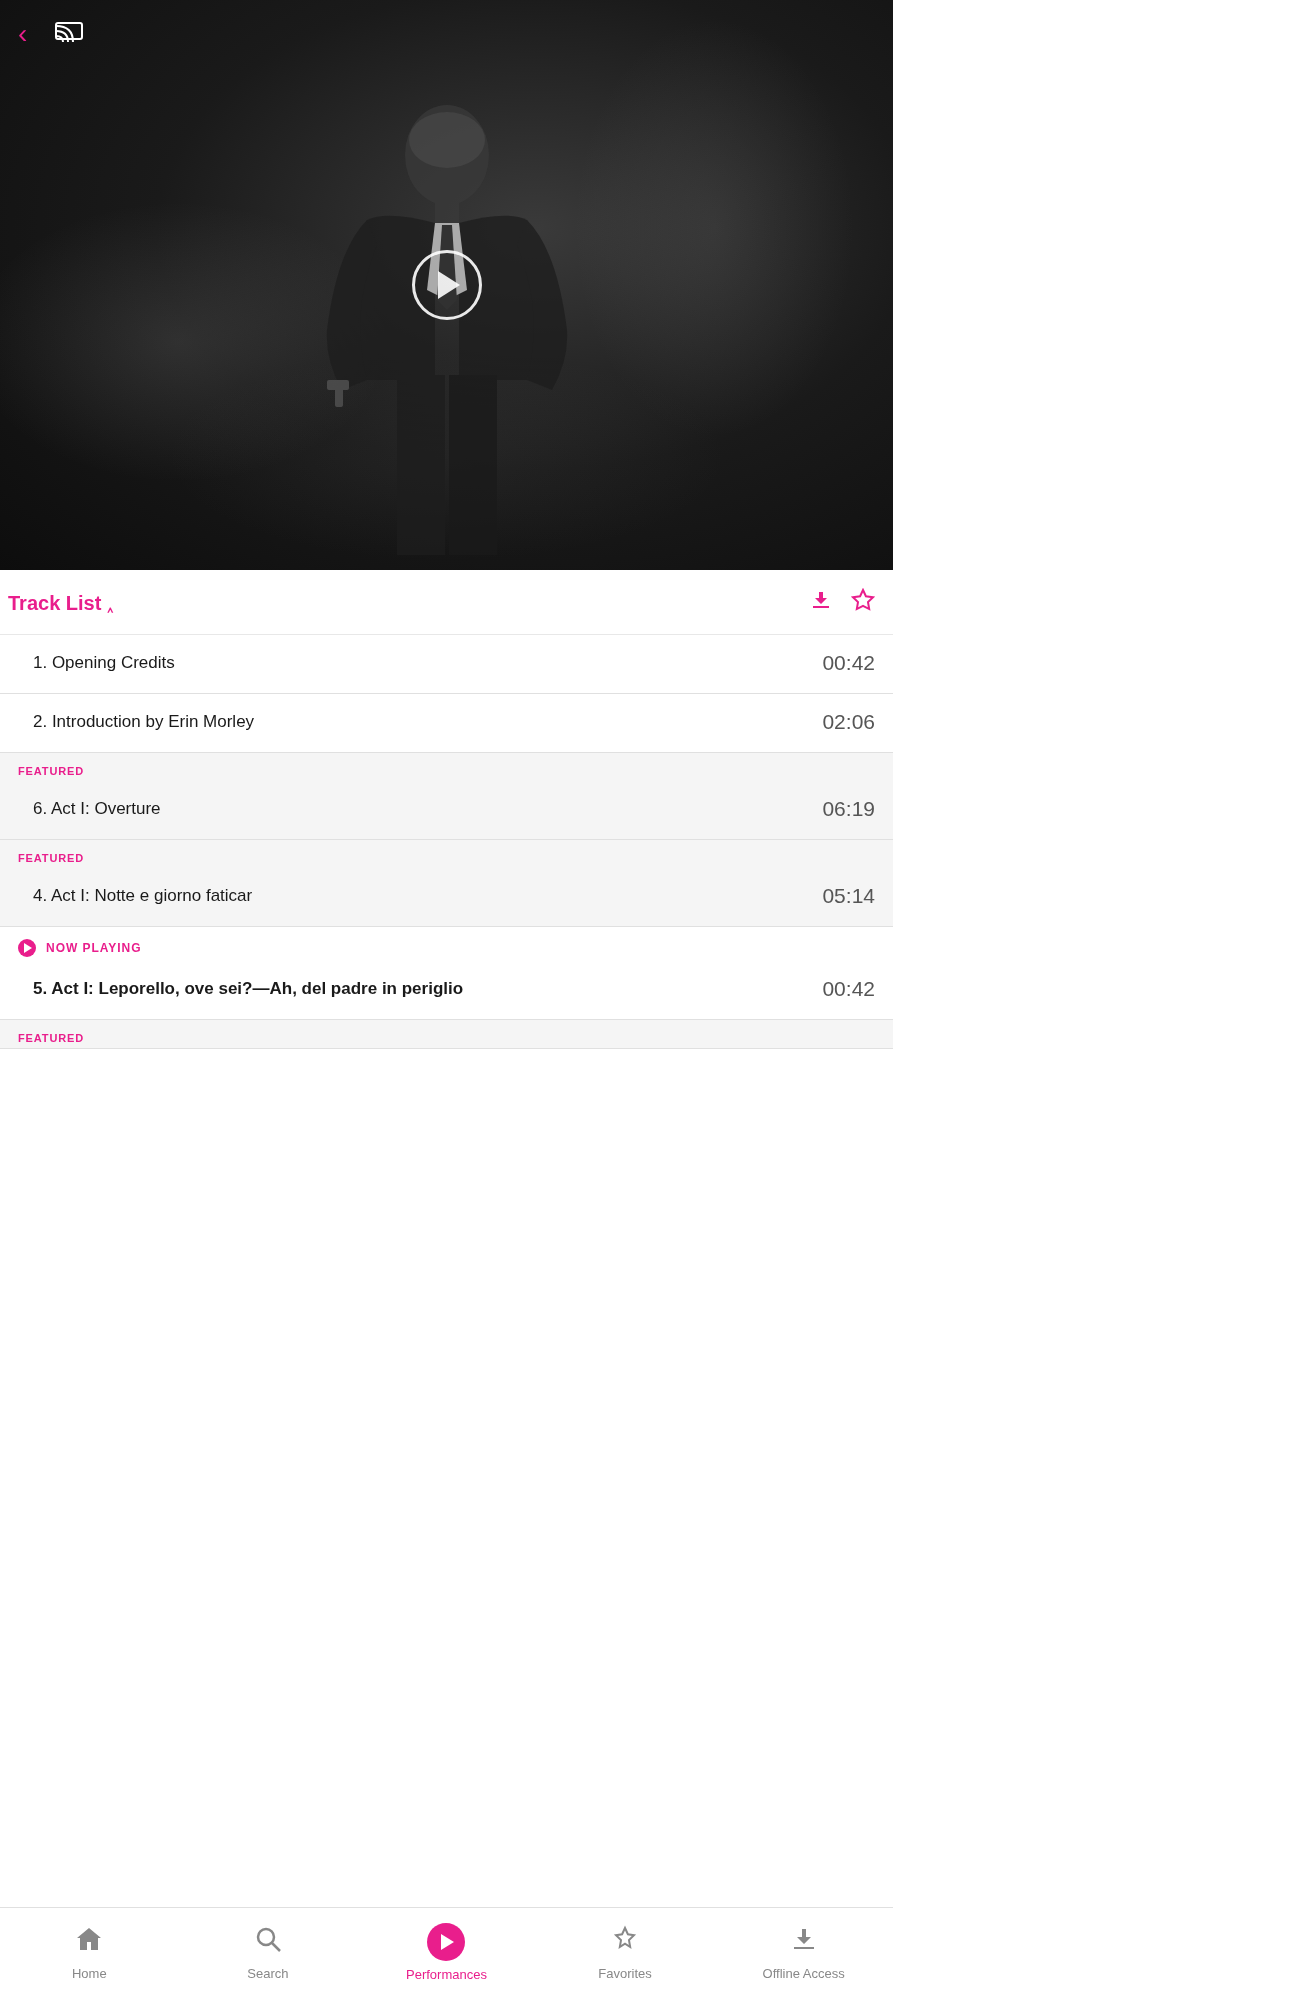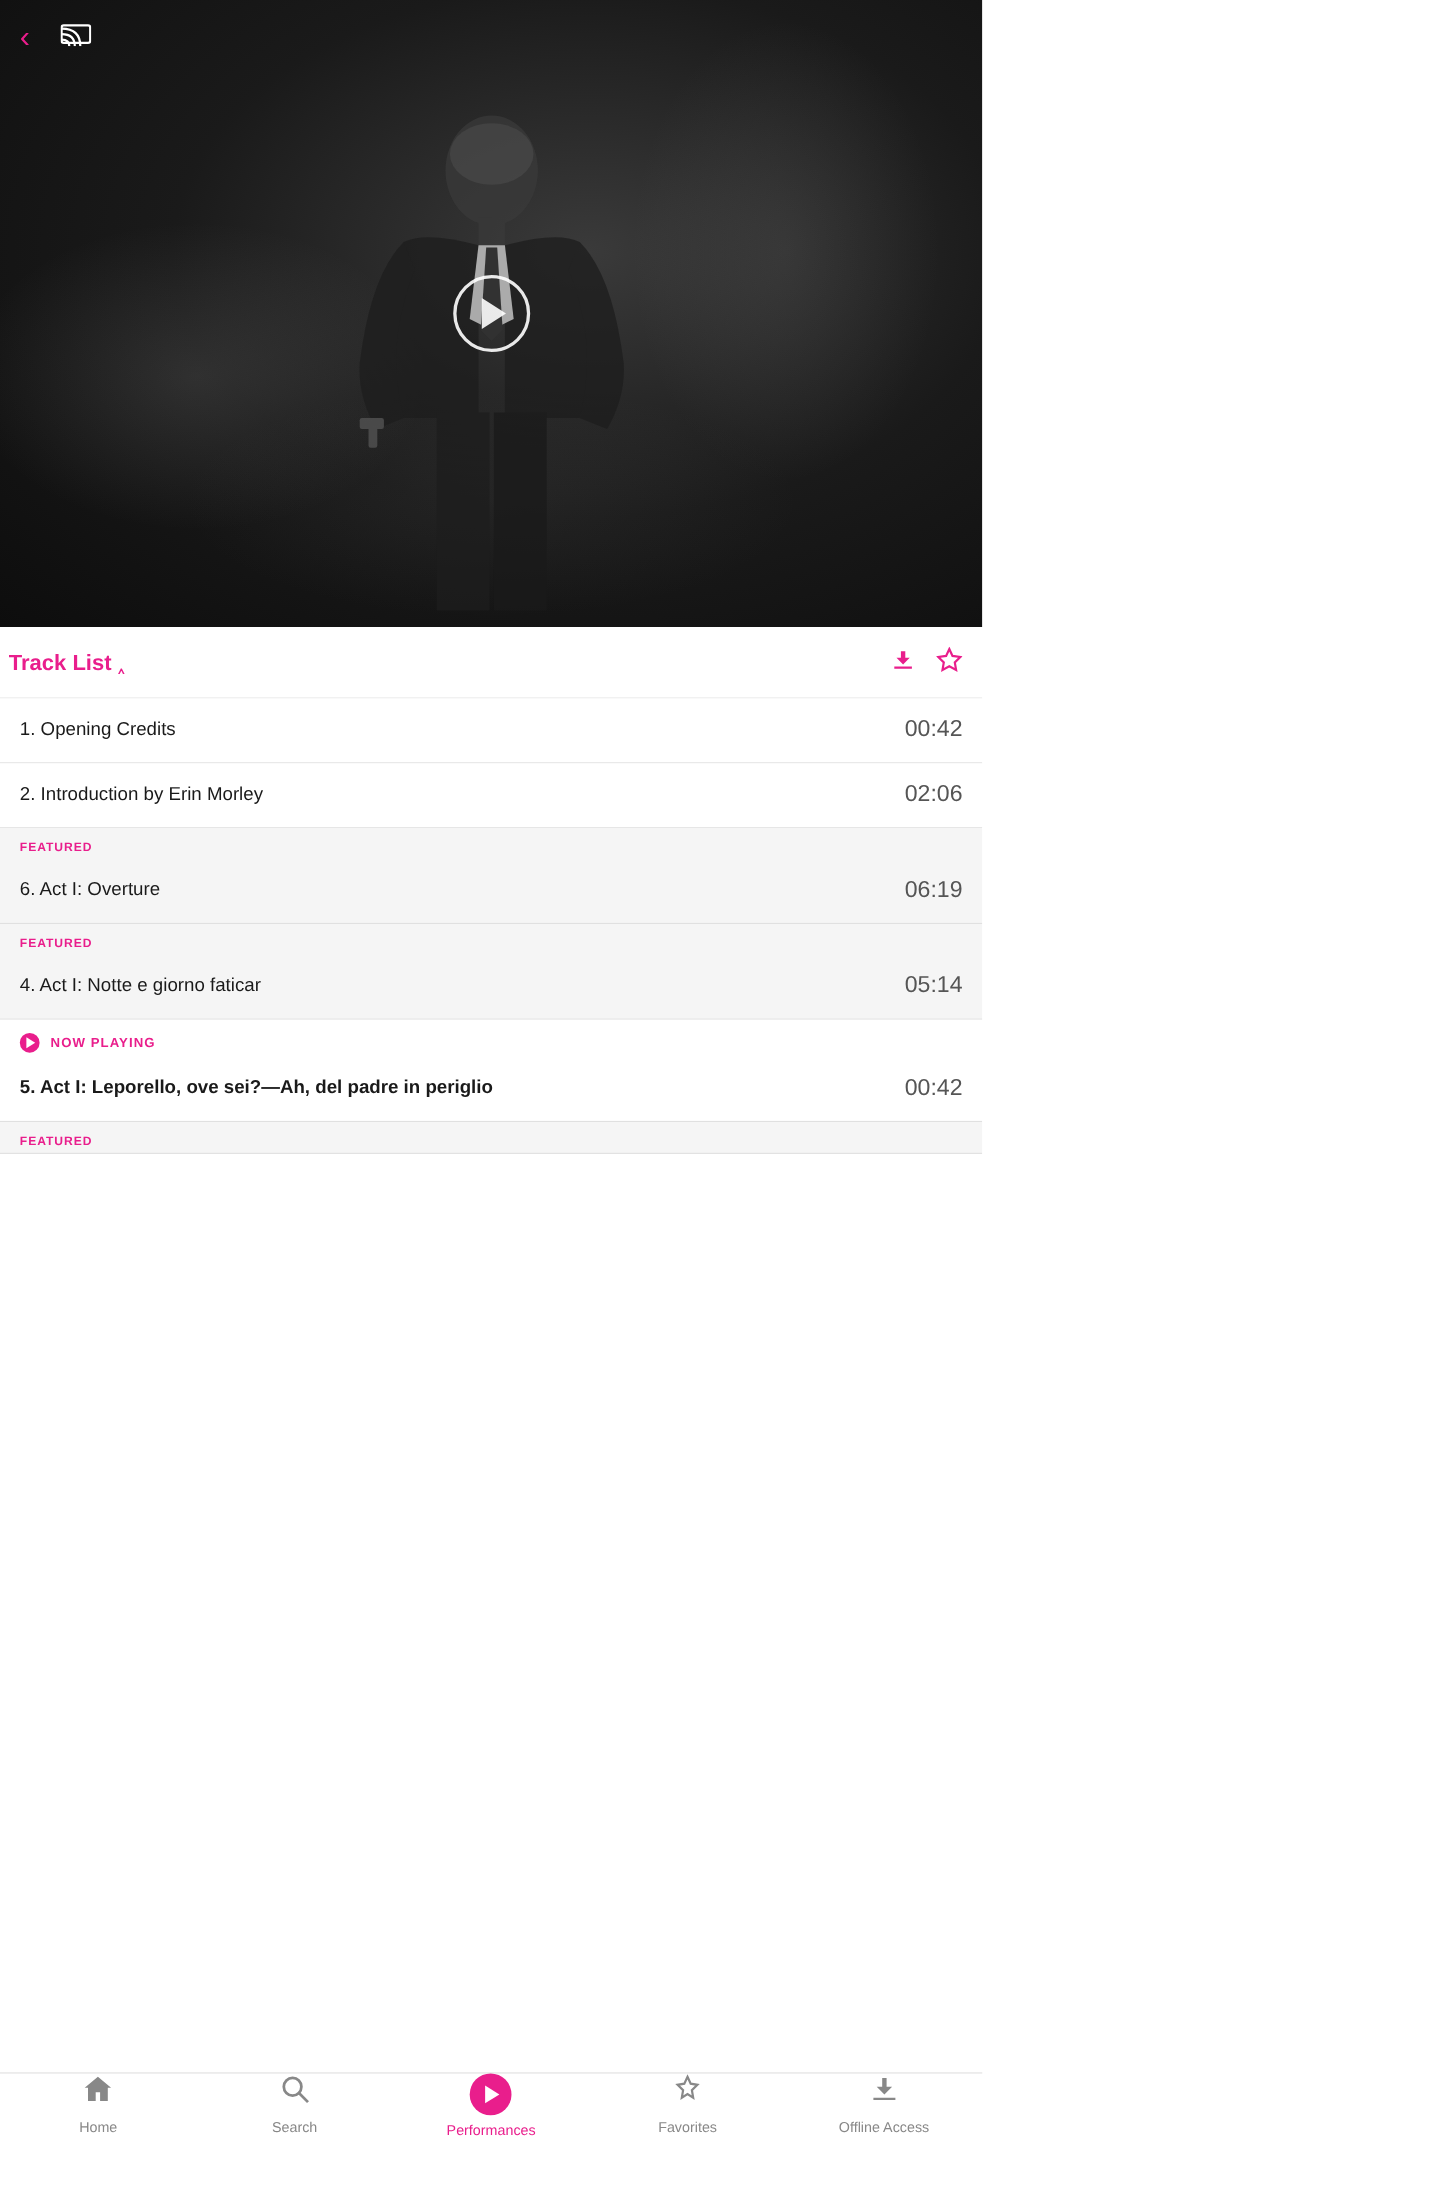--- a/index.html
+++ b/index.html
@@ -149,20 +149,21 @@
       display: flex;
       align-items: center;
       justify-content: space-between;
       padding: 16px 18px 18px 18px;
     }
 
     .track-title {
       font-size: 17px;
       color: #1a1a1a;
       font-weight: 400;
+      margin-left: 15px;
     }
 
     .track-title.now-playing {
       font-weight: 700;
       color: #1a1a1a;
     }
 
     .track-duration {
       font-size: 21px;
       color: #555;
@@ -209,25 +210,25 @@
       letter-spacing: 0.08em;
       text-transform: uppercase;
     }
 
     
     .bottom-nav {
       position: fixed;
       bottom: 0;
       left: 0;
       width: 893px;
-      height: 123px;
+      height: 100px;
       background: #fff;
       border-top: 1px solid #e0e0e0;
       display: flex;
-      align-items: flex-start;
+      align-items: center;
     }
 
     .nav-item {
       flex: 1;
       display: flex;
       flex-direction: column;
       align-items: center;
       justify-content: center;
       gap: 6px;
       cursor: pointer;

